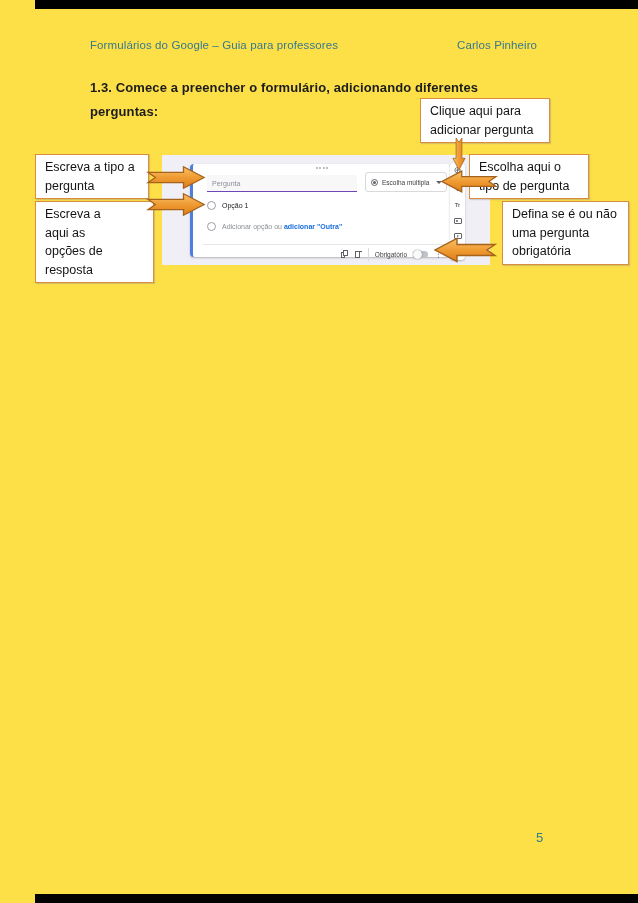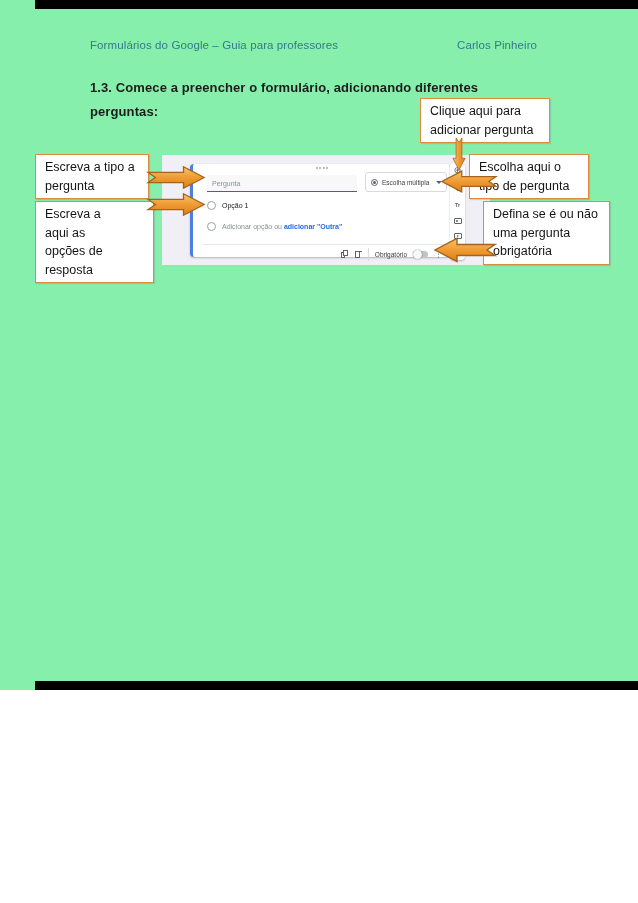--- a/index.html
+++ b/index.html
@@ -1,16 +1,16 @@
 <!DOCTYPE html>
 <html><head>
 <meta charset="utf-8">
 <style>
   html,body{margin:0;padding:0;background:#fff;}
-  .page{position:relative;width:638px;height:690px;background:#86efac;overflow:hidden;
+  .page{position:relative;width:638px;height:903px;background:#fde047;overflow:hidden;
         font-family:"Liberation Sans",sans-serif;}
 
   
   .edge-bar{position:absolute;left:35px;width:603px;height:9px;background:#000;}
   .edge-top{top:0}.edge-bottom{bottom:0}
 
   
   .hdr{position:absolute;top:39px;font-size:11.5px;color:#35798E;letter-spacing:.1px;}
   .hdr-left{left:90px}.hdr-right{left:457px}
 
@@ -22,21 +22,21 @@
   .pageno{position:absolute;left:536px;top:830px;font-size:13px;color:#35798E;}
 
   
   .callout{position:absolute;box-sizing:border-box;background:#fff;border:1.5px solid #DC8C3D;
            font-size:12.5px;line-height:18.5px;color:#141414;padding:3px 4px 3px 9px;
            box-shadow:1px 1px 1px rgba(140,140,140,.35);z-index:4;}
   .co-add{left:396px;top:98px;width:130px;margin-left:24px;}
   .co-wq {left:35px; top:154px;width:114px;}
   .co-wo {left:35px; top:201px;width:119px;padding-right:27px;}
   .co-ct {left:469px;top:154px;width:120px;}
-  .co-req{left:483px;top:201px;width:127px;padding-right:11px;}
+  .co-req{left:502px;top:201px;width:127px;padding-right:11px;}
 
   
   .ar{position:absolute;z-index:5;}
   .ar svg{display:block;width:100%;height:100%;}
   .ar-down{left:444px;top:137px;width:30px;height:34px;}
   .ar-r1{left:146px;top:165px;width:60px;height:25px;}
   .ar-r2{left:146px;top:192px;width:60px;height:25px;}
   .ar-l1{left:440px;top:169px;width:58px;height:25px;}
   .ar-l2{left:431px;top:237px;width:68px;height:26px;}
   .flip svg{transform:scaleX(-1);}

